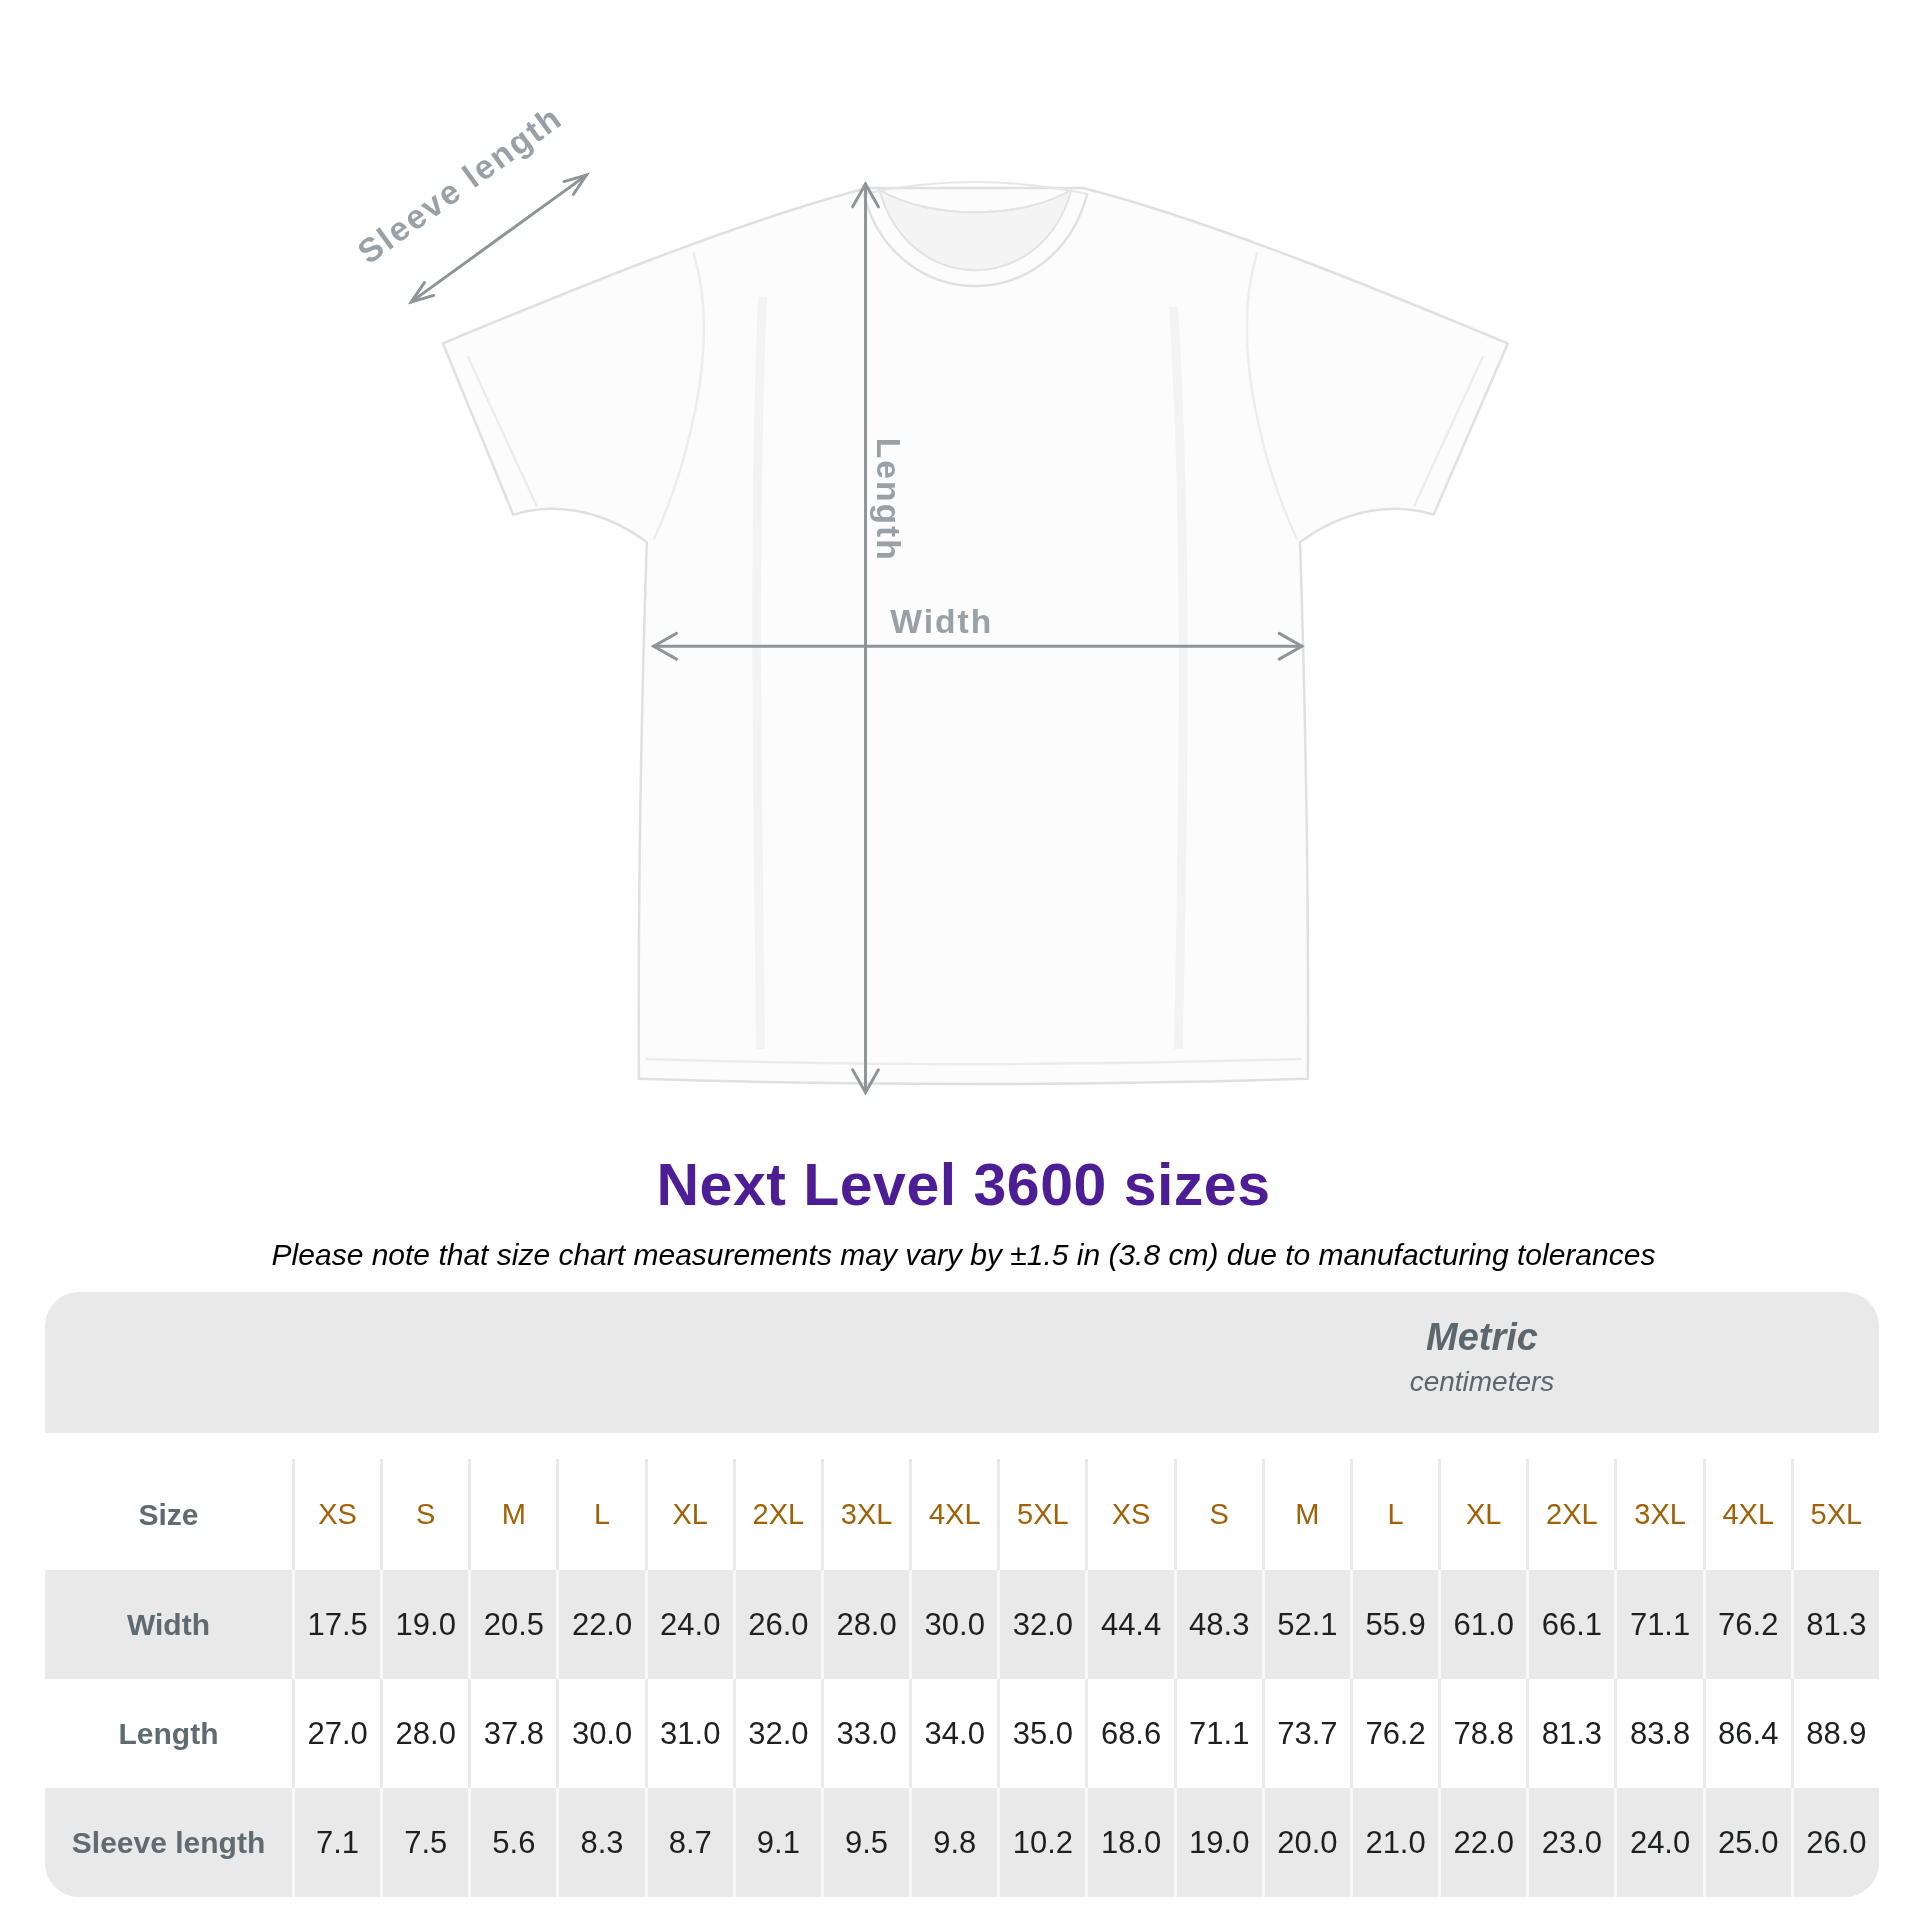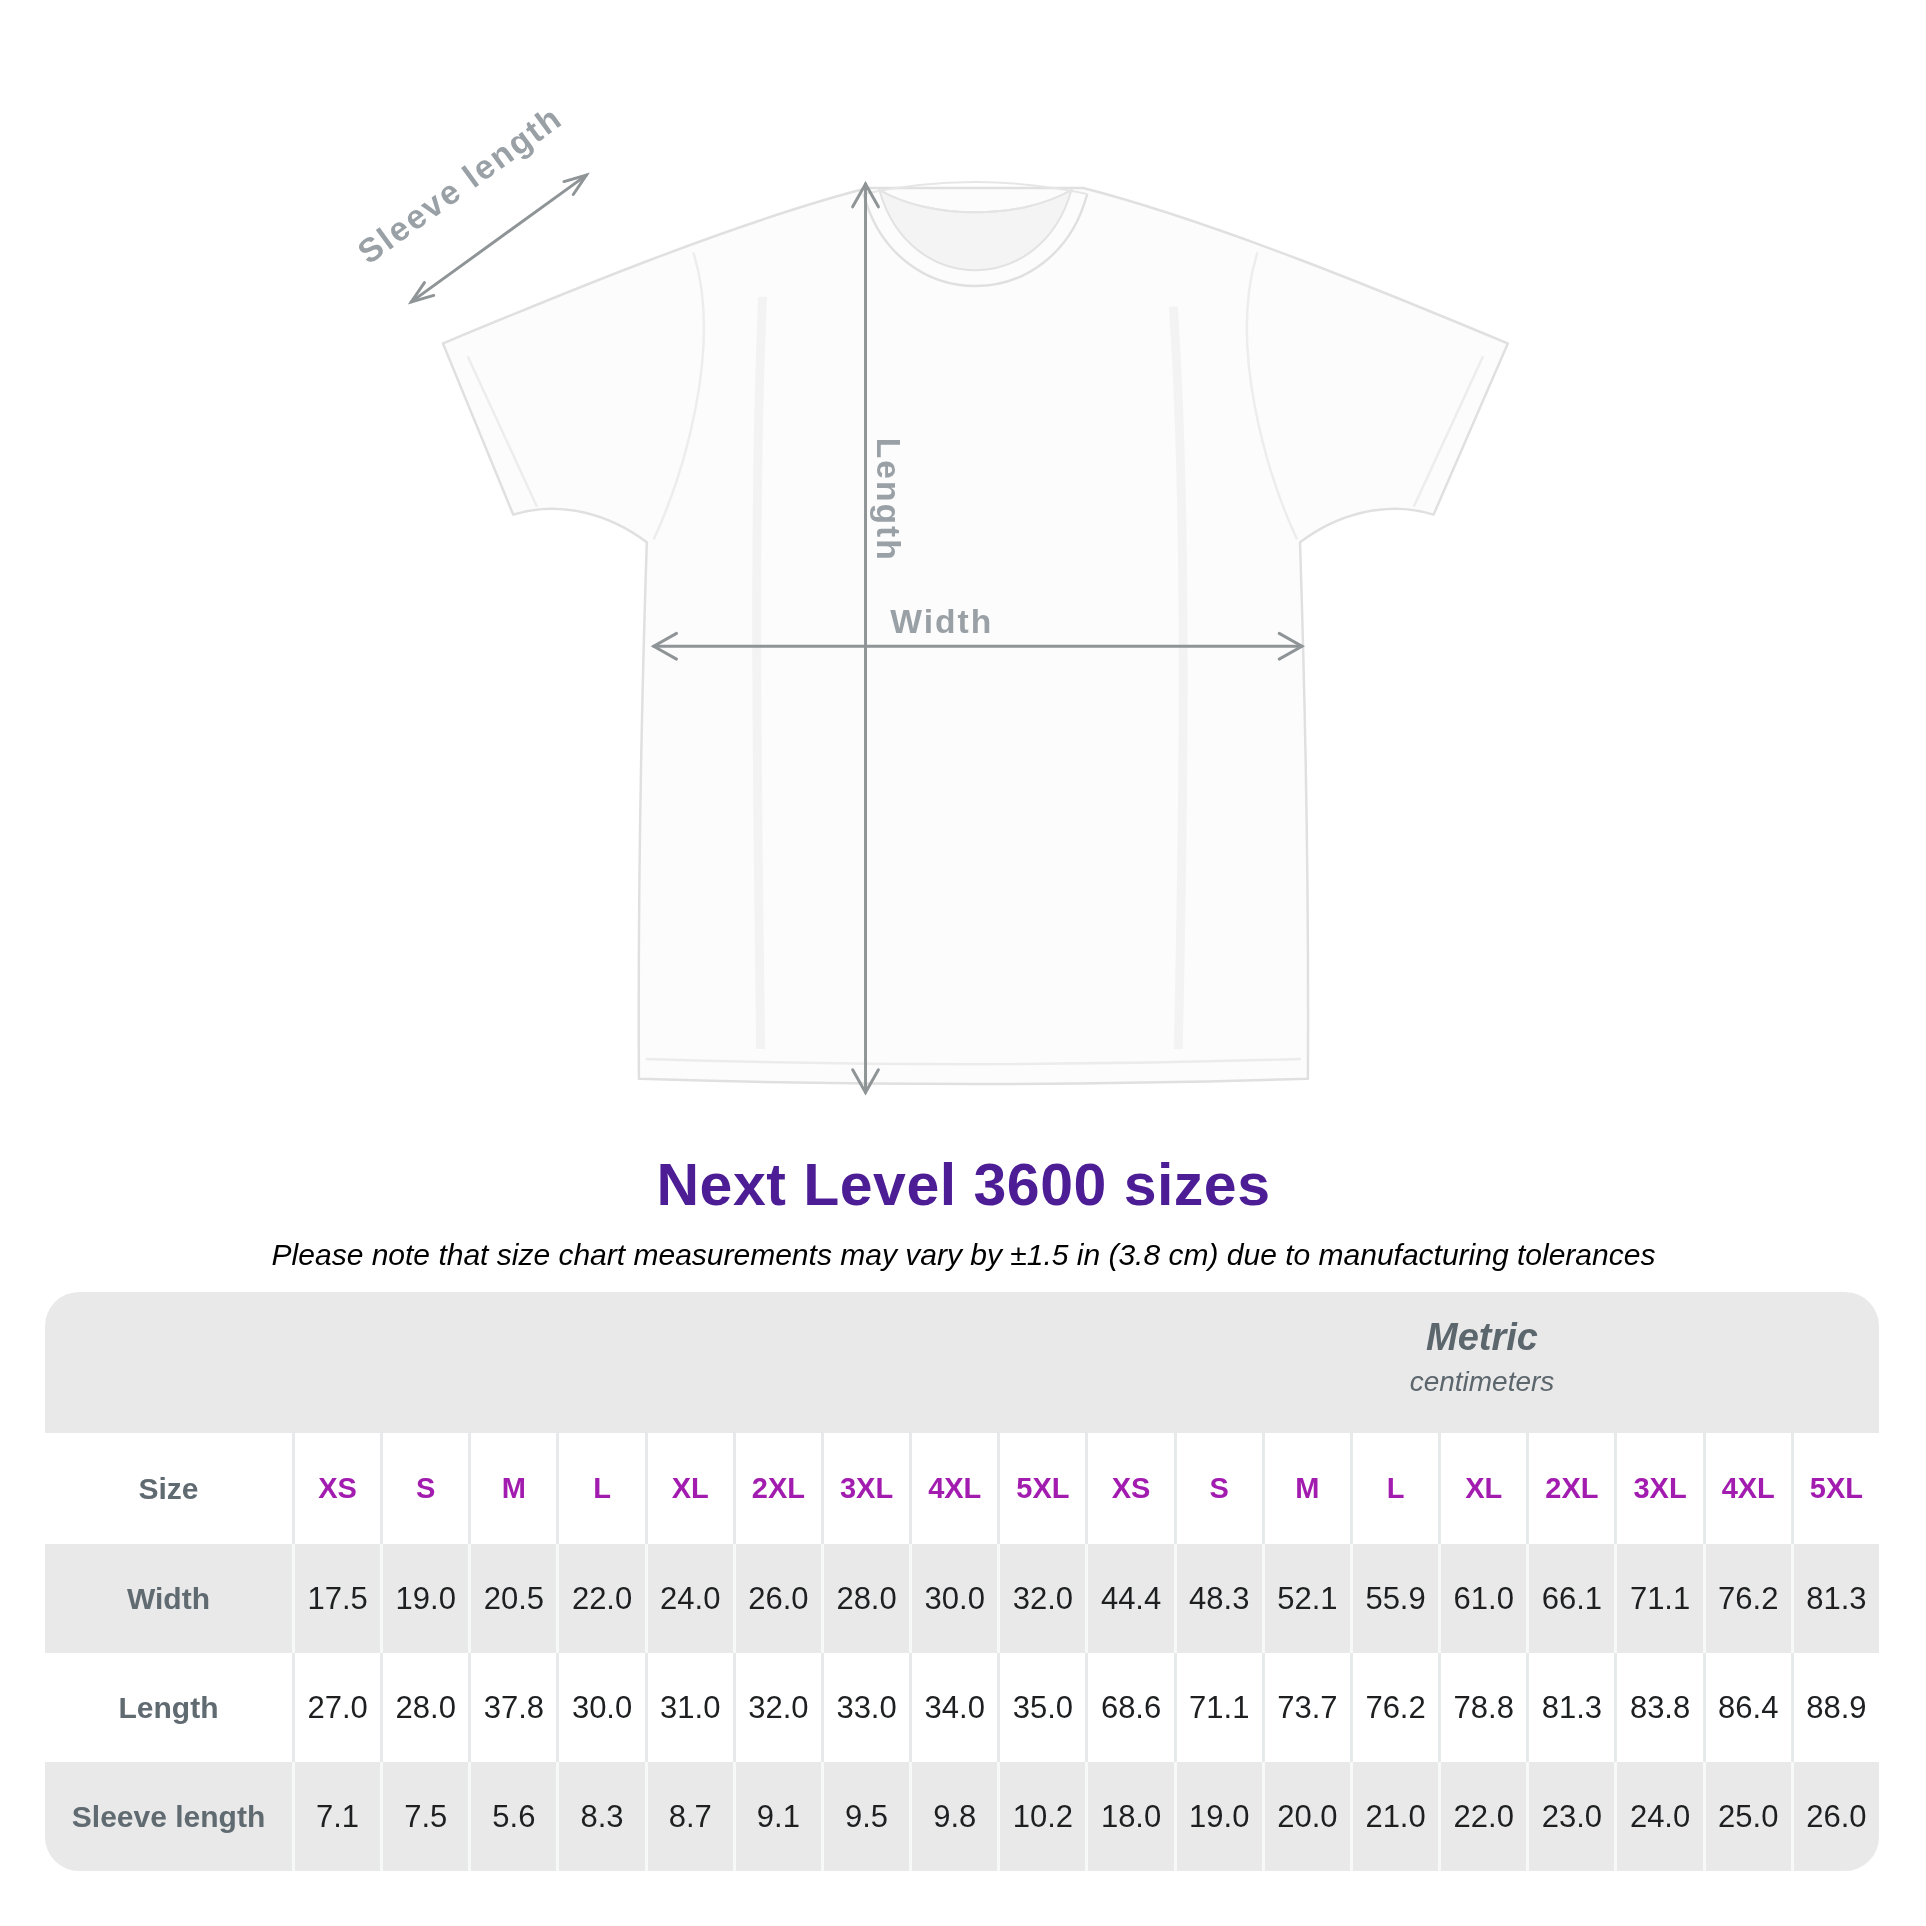--- a/index.html
+++ b/index.html
@@ -21,28 +21,28 @@
   .size-table{position:absolute;left:45px;top:1292px;width:1834px;
               border-radius:34px;overflow:hidden;background:#ffffff;}
   .band{position:relative;height:141px;background:#e9e9e9;}
   .band-group{position:absolute;top:22px;text-align:center;color:#5c666d;}
   .bg-imperial{left:0;width:1040px;}
   .bg-metric{left:1040px;width:794px;}
   .band-name{font-size:38px;font-weight:bold;font-style:italic;line-height:1.25;}
   .band-unit{font-size:28px;font-style:italic;line-height:1.4;}
 
   .row{display:grid;grid-template-columns:247px repeat(18,1fr);}
-  .row-h{height:111px;}
+  .row-h{height:111px;margin-top:26px;}
   .row-d{height:109px;}
   .c{display:flex;align-items:center;justify-content:center;background:#ffffff;
      box-sizing:border-box;}
   .c + .c{border-left:3px solid #e7eaea;}
   .r-gray .c{background:#e9e9e9;}
   .r-gray .c + .c{border-left-color:#f7f8f8;text-align:center;}
-  .h{font-size:29px;font-weight:bold;color:#a21caf;}
+  .h{font-size:29px;font-weight:normal;color:#a16207;}
   .l{font-size:30px;font-weight:bold;color:#606a71;}
   .n{font-size:31px;color:#1d1f20;}
 </style>
 </head>
 <body>
 
 <div class="page">
 
   <svg class="diagram" width="1927" height="1148" viewBox="0 0 1946 1160">
 

